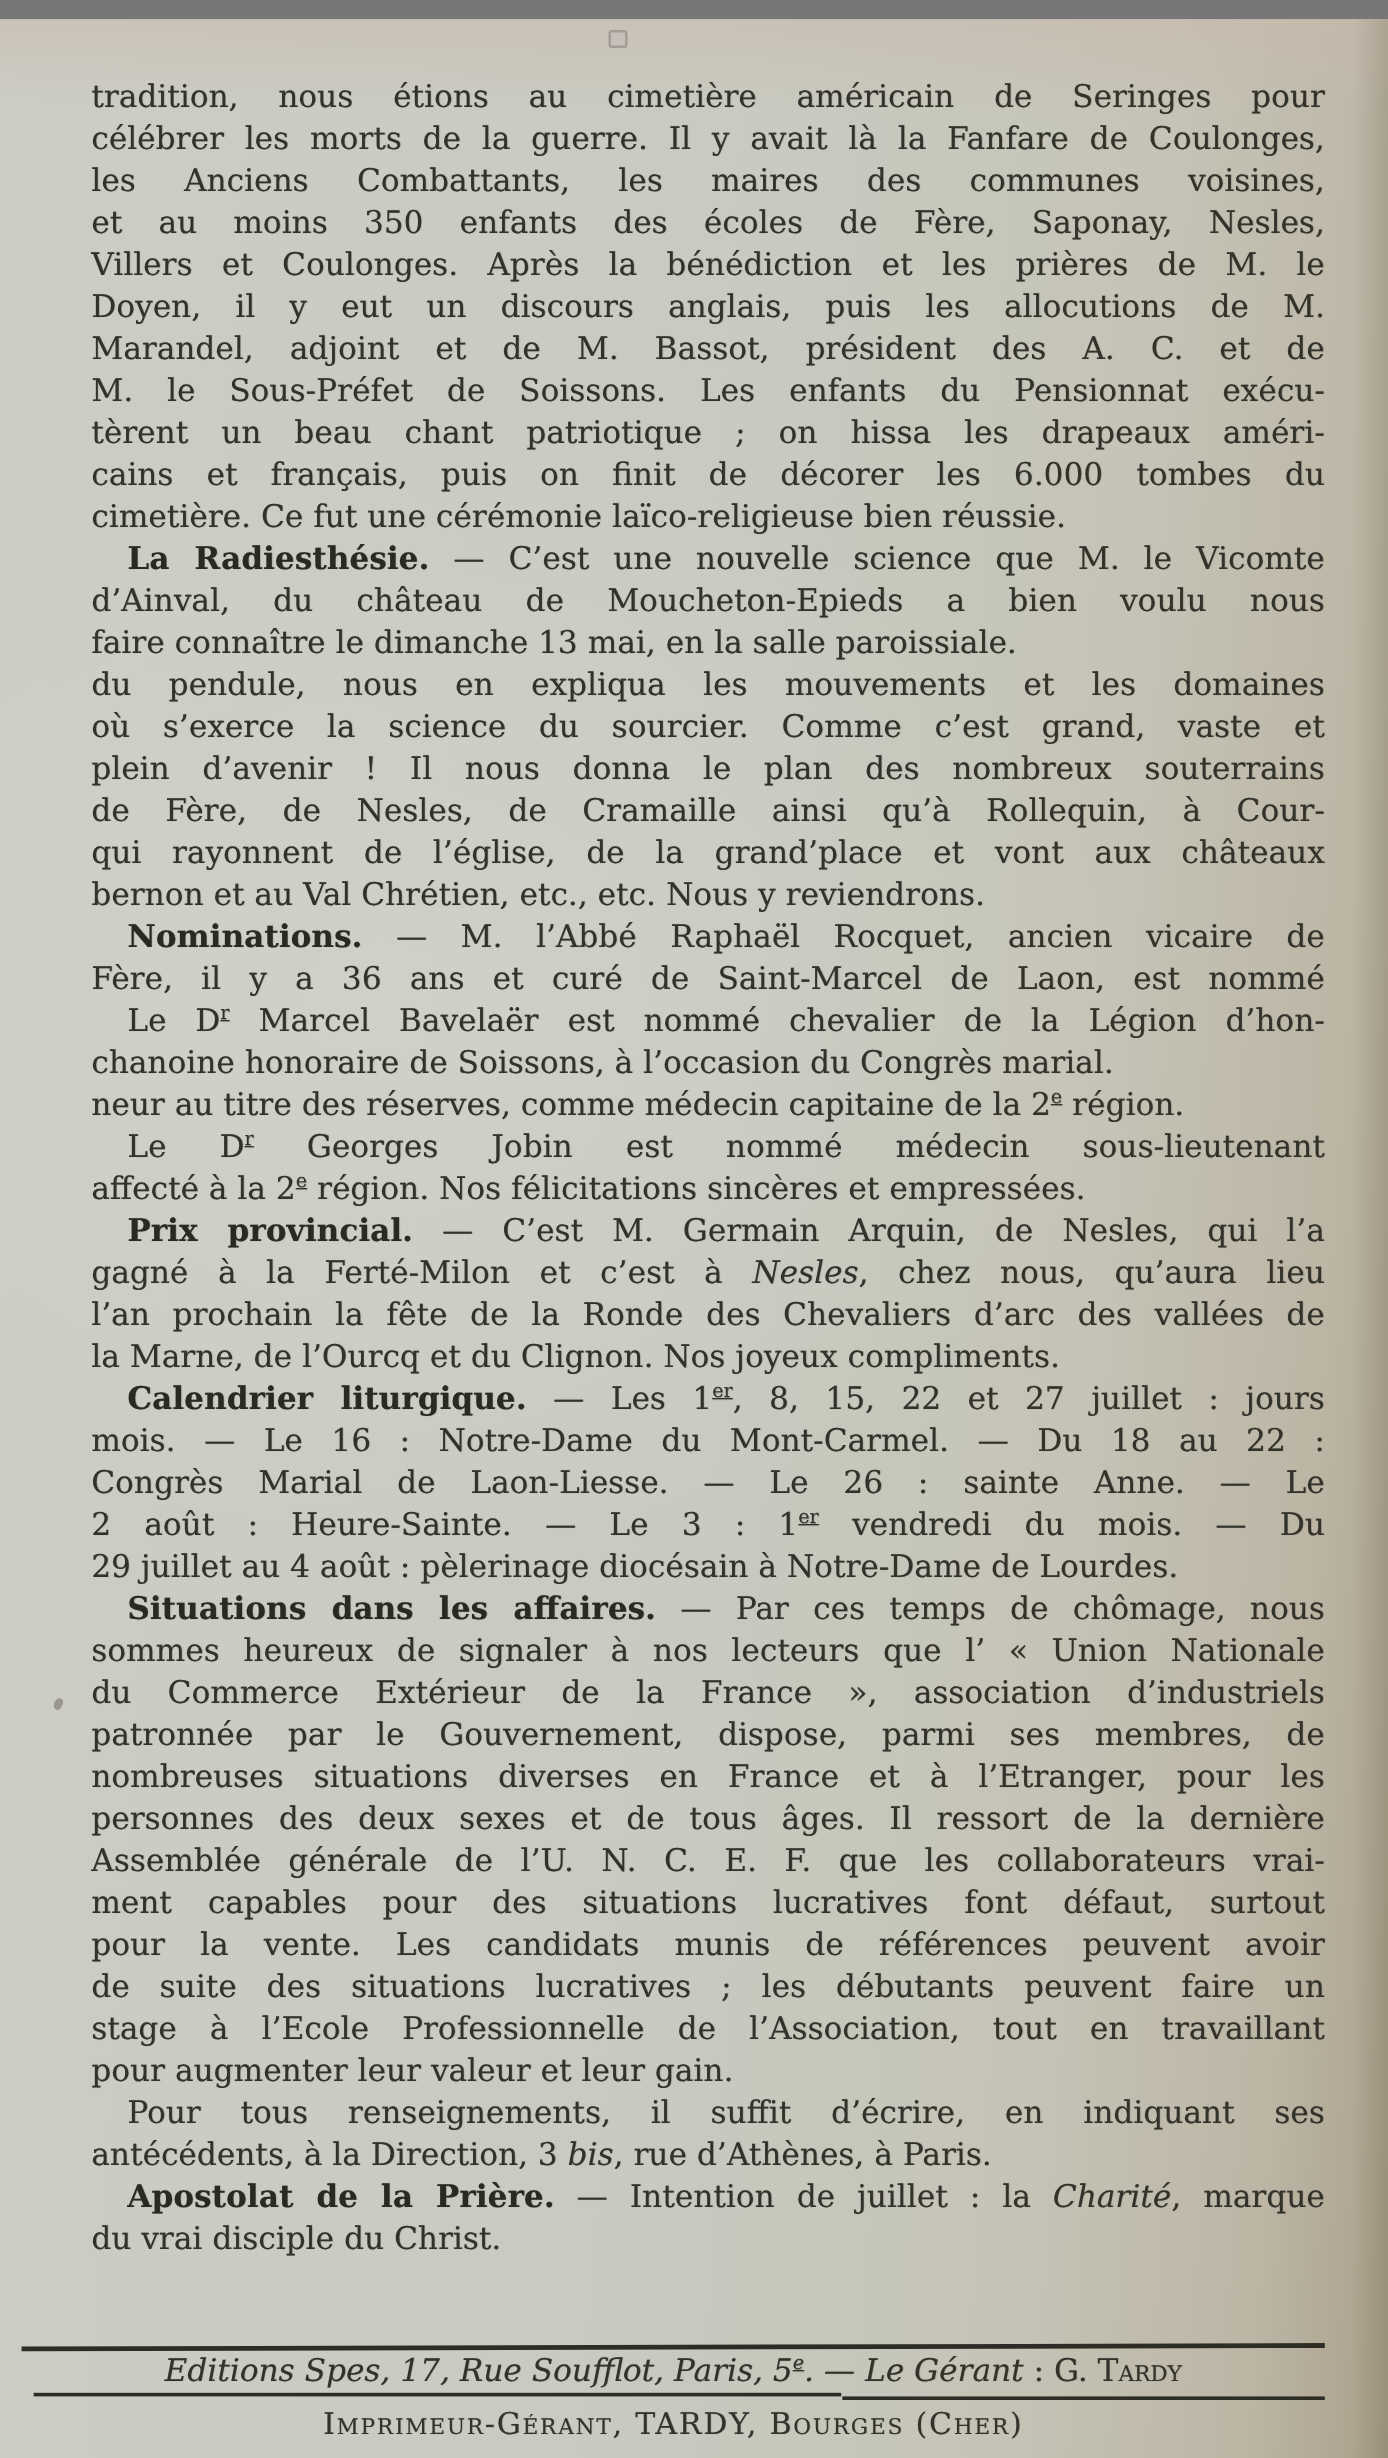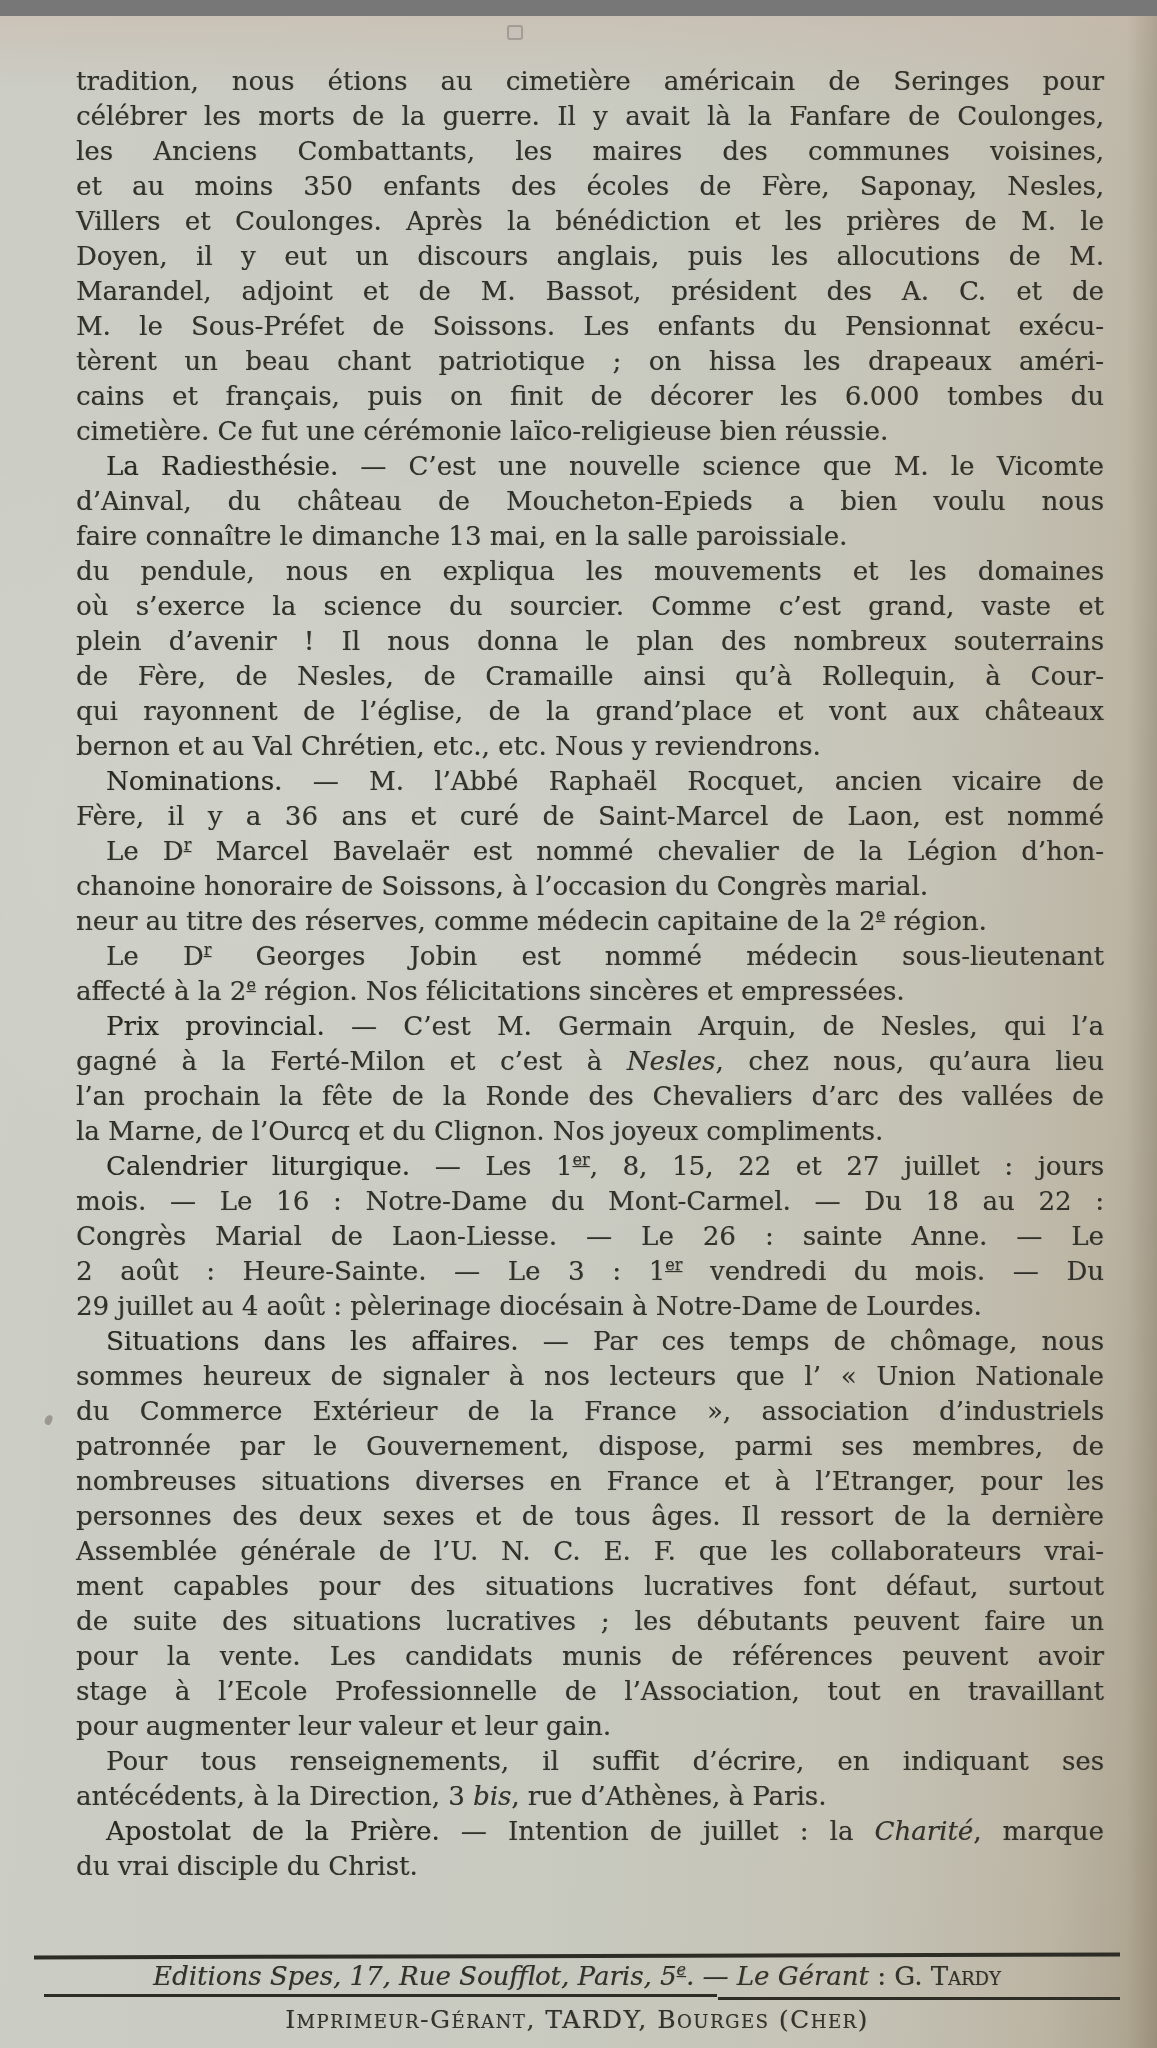--- a/index.html
+++ b/index.html
@@ -32,27 +32,27 @@
     position:absolute;left:76px;top:48px;width:1028px;
   }
   .line{
     font-size:26px;line-height:35px;height:35px;
     text-align:justify;text-align-last:justify;
     white-space:nowrap;
     text-shadow:0.4px 0.4px 0.7px rgba(50,48,42,.45);
   }
   .line.rag{text-align-last:left;}
   .line.ind{text-indent:30px;}
-  .b{font-weight:400;color:#2a2a22;}
+  .b{font-weight:700;color:#2a2a22;}
   .i{font-style:italic;}
   .sup{vertical-align:super;font-size:16px;line-height:0;text-decoration:underline;}
   .i.sup{font-style:italic;}
   .sc{font-variant:small-caps;}
   .footer{
-    position:absolute;left:34px;top:1938px;width:1086px;
+    position:absolute;left:18px;top:1938px;width:1086px;
     text-shadow:0.4px 0.4px 0.7px rgba(50,48,42,.45);
   }
   .rule-top{height:4px;background:#2d2d26;transform:rotate(-0.15deg);}
   .pub-line{font-size:26px;line-height:32px;text-align:center;padding:2px 0 1px 0;}
   .rule-mid{position:relative;height:8px;}
   .rule-mid .seg-a{position:absolute;left:10px;top:1px;width:62%;height:3px;background:#2d2d26;}
   .rule-mid .seg-b{position:absolute;right:0;top:4px;width:37%;height:3px;background:#2d2d26;}
   .printer-line{font-size:25px;line-height:32px;text-align:center;letter-spacing:1.5px;padding-top:3px;color:#33332c;}
 </style>
 </head>
@@ -100,22 +100,22 @@
       <div class="line"><span>2 août : Heure-Sainte. — Le 3 : 1</span><span class="sup">er</span><span> vendredi du mois. — Du</span></div>
       <div class="line rag"><span>29 juillet au 4 août : pèlerinage diocésain à Notre-Dame de Lourdes.</span></div>
       <div class="line ind"><span class="b">Situations dans les affaires.</span><span> — Par ces temps de chômage, nous</span></div>
       <div class="line"><span>sommes heureux de signaler à nos lecteurs que l’ « Union Nationale</span></div>
       <div class="line"><span>du Commerce Extérieur de la France », association d’industriels</span></div>
       <div class="line"><span>patronnée par le Gouvernement, dispose, parmi ses membres, de</span></div>
       <div class="line"><span>nombreuses situations diverses en France et à l’Etranger, pour les</span></div>
       <div class="line"><span>personnes des deux sexes et de tous âges. Il ressort de la dernière</span></div>
       <div class="line"><span>Assemblée générale de l’U. N. C. E. F. que les collaborateurs vrai-</span></div>
       <div class="line"><span>ment capables pour des situations lucratives font défaut, surtout</span></div>
+      <div class="line"><span>pour la vente. Les candidats munis de références peuvent avoir</span></div>
       <div class="line"><span>de suite des situations lucratives ; les débutants peuvent faire un</span></div>
-      <div class="line"><span>pour la vente. Les candidats munis de références peuvent avoir</span></div>
       <div class="line"><span>stage à l’Ecole Professionnelle de l’Association, tout en travaillant</span></div>
       <div class="line rag"><span>pour augmenter leur valeur et leur gain.</span></div>
       <div class="line ind"><span>Pour tous renseignements, il suffit d’écrire, en indiquant ses</span></div>
       <div class="line rag"><span>antécédents, à la Direction, 3 </span><span class="i">bis</span><span>, rue d’Athènes, à Paris.</span></div>
       <div class="line ind"><span class="b">Apostolat de la Prière.</span><span> — Intention de juillet : la </span><span class="i">Charité</span><span>, marque</span></div>
       <div class="line rag"><span>du vrai disciple du Christ.</span></div>
     </div>
 
   <div class="footer">
     <div class="rule-top"></div>

